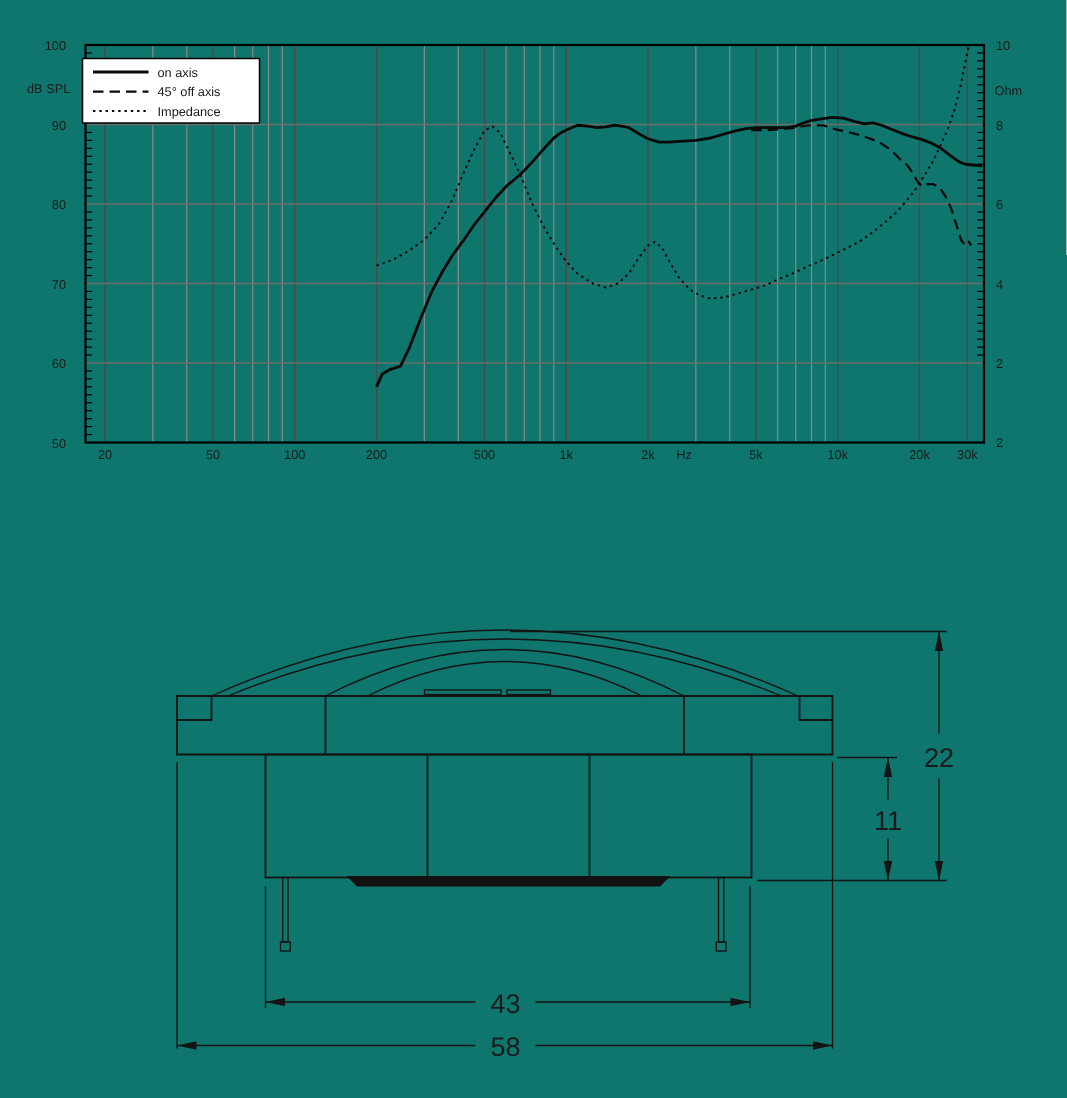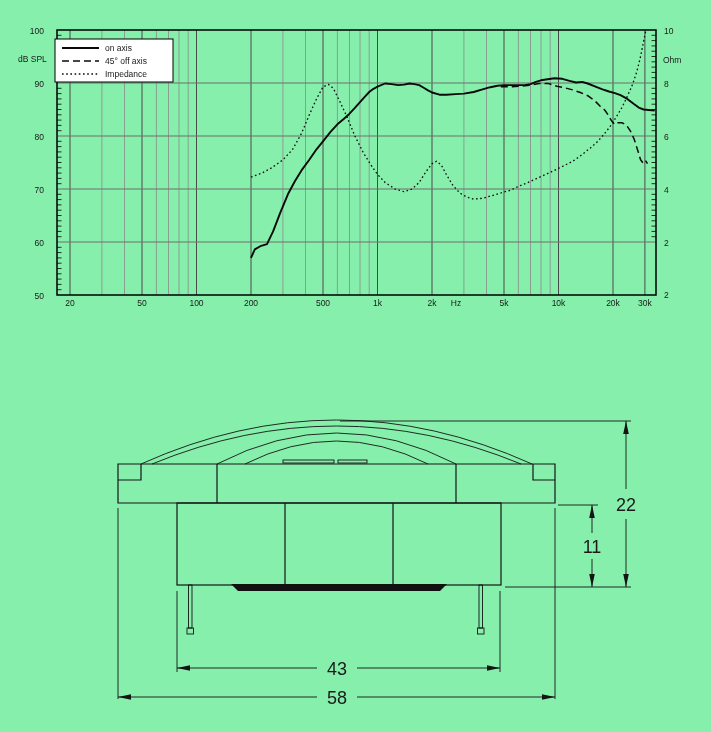--- a/index.html
+++ b/index.html
@@ -1,16 +1,16 @@
 <!DOCTYPE html>
 <html><head>
 <meta charset="utf-8">
 <style>
   html,body{margin:0;padding:0;background:#fff;}
-  #stage{position:relative;width:711px;height:732px;background:#86efac;overflow:hidden;}
+  #stage{position:relative;width:711px;height:732px;background:#0f766e;overflow:hidden;}
   svg{display:block;}
   text{font-family:"Liberation Sans","DejaVu Sans",sans-serif;fill:#1a1a1a;}
   .tick-label{font-size:8.5px;}
   .axis-title{font-size:8.5px;}
   .legend-label{font-size:8.5px;}
   .dim-label{font-size:18px;}
   .grid-major{stroke:#4a4a4a;stroke-width:1;}
   .grid-minor{stroke:#8a8a8a;stroke-width:0.8;}
   .grid-h{stroke:#6e6e6e;stroke-width:1;}
   .plot-border{fill:none;stroke:#000;stroke-width:1.5;}

